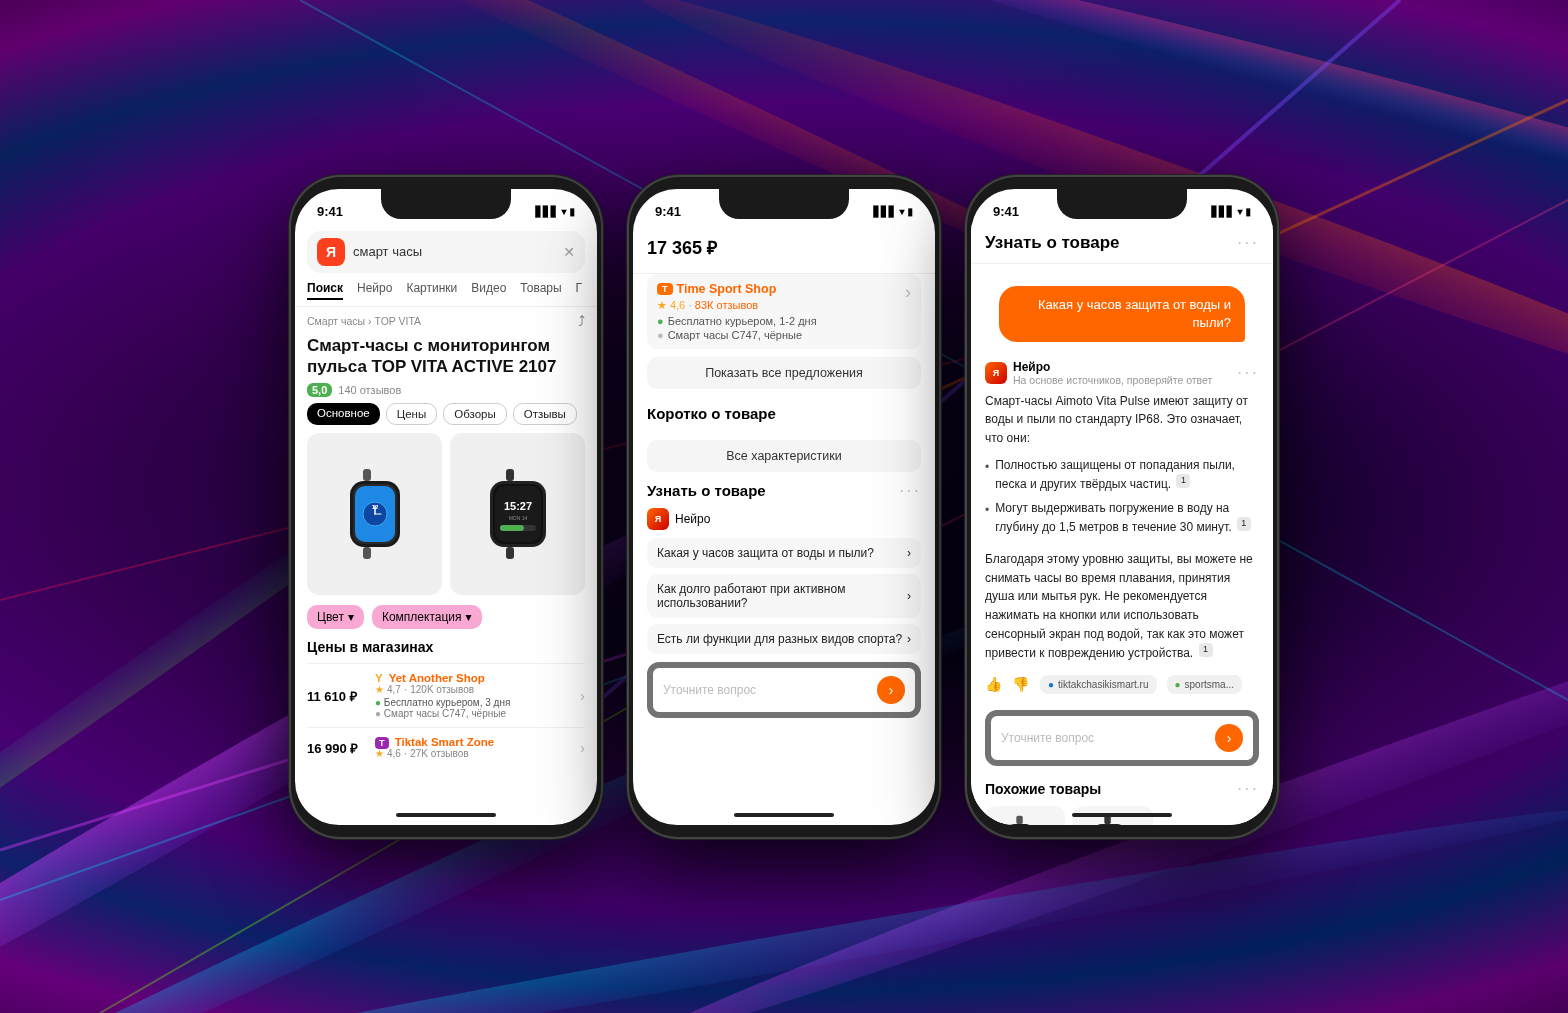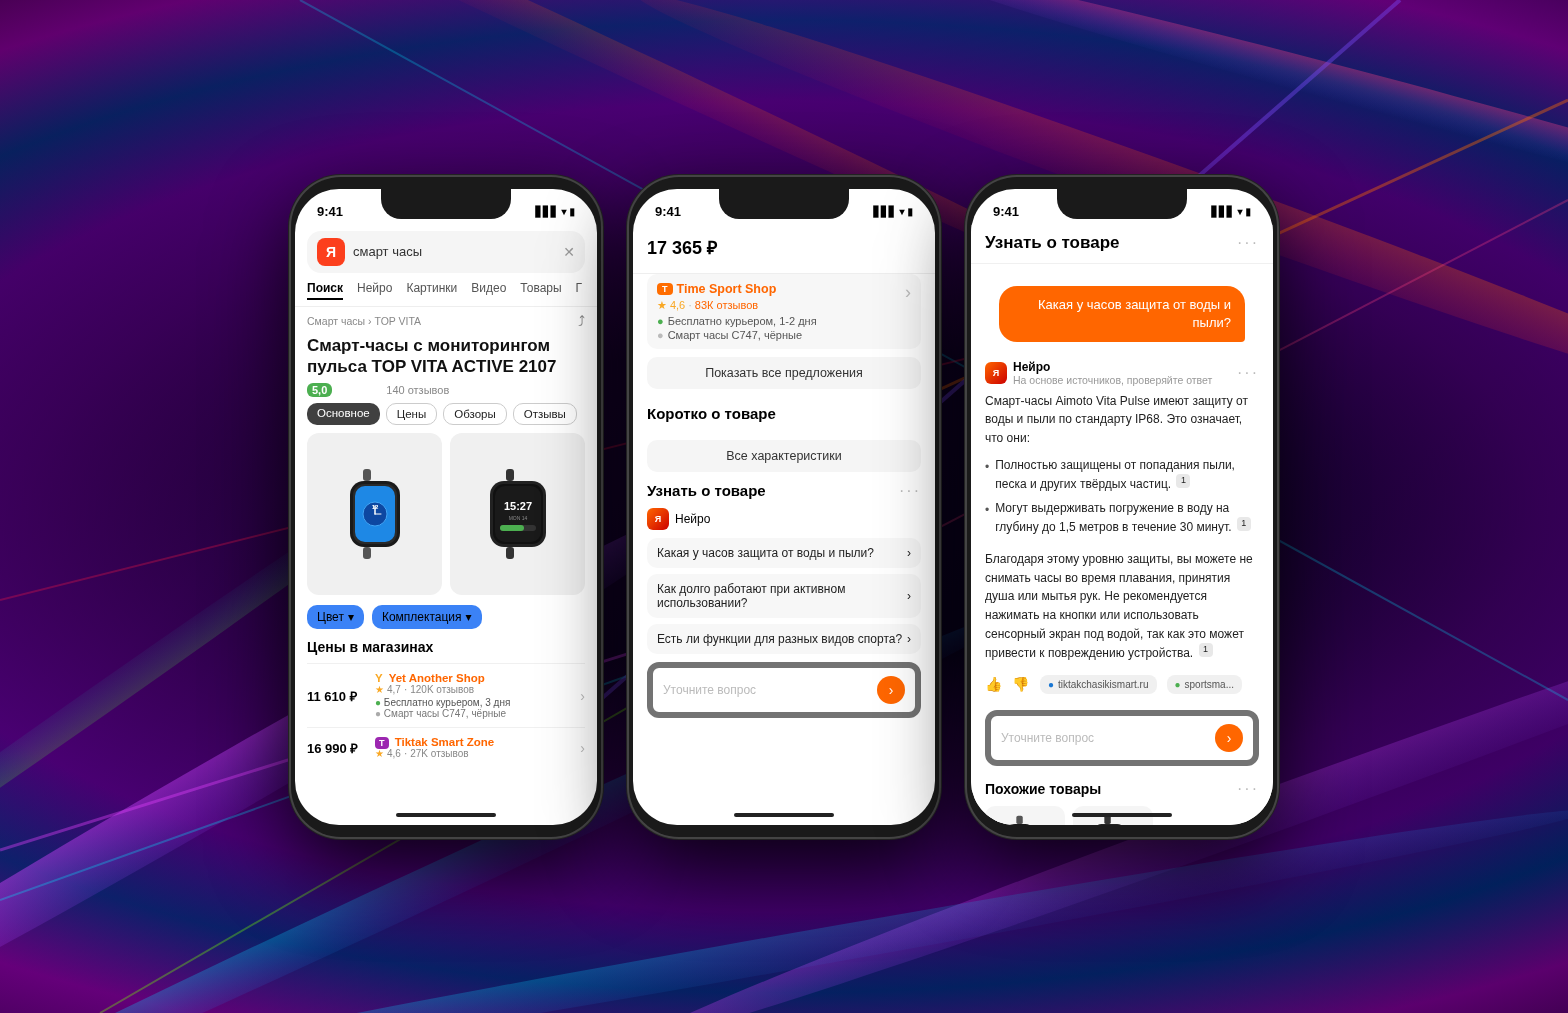--- a/index.html
+++ b/index.html
@@ -181,30 +181,30 @@
 
     .rating-badge {
       background: #4caf50;
       color: white;
       border-radius: 6px;
       padding: 1px 5px;
       font-size: 11px;
       font-weight: 700;
     }
 
-    .reviews-count { font-size: 11px; color: #888; margin-left: 48px; }
+    .reviews-count { font-size: 11px; color: #888; }
 
     .filter-tabs {
       display: flex;
       gap: 6px;
       padding: 0 12px 8px;
     }
 
     .filter-tab {
-      background: #404040;
+      background: #000000;
       color: #fff;
       border-radius: 10px;
       padding: 4px 10px;
       font-size: 11.5px;
       font-weight: 500;
     }
 
     .filter-tab-outline {
       background: #fff;
       color: #222;
@@ -234,21 +234,21 @@
     .color-filter-row {
       display: flex;
       gap: 8px;
       padding: 10px 12px 6px;
     }
 
     .filter-dropdown {
       display: flex;
       align-items: center;
       gap: 4px;
-      background: #3b82f6;
+      background: #f9a8d4;
       border-radius: 10px;
       padding: 5px 10px;
       font-size: 12px;
     }
 
     .prices-section {
       padding: 4px 12px 0;
     }
 
     .prices-title {

